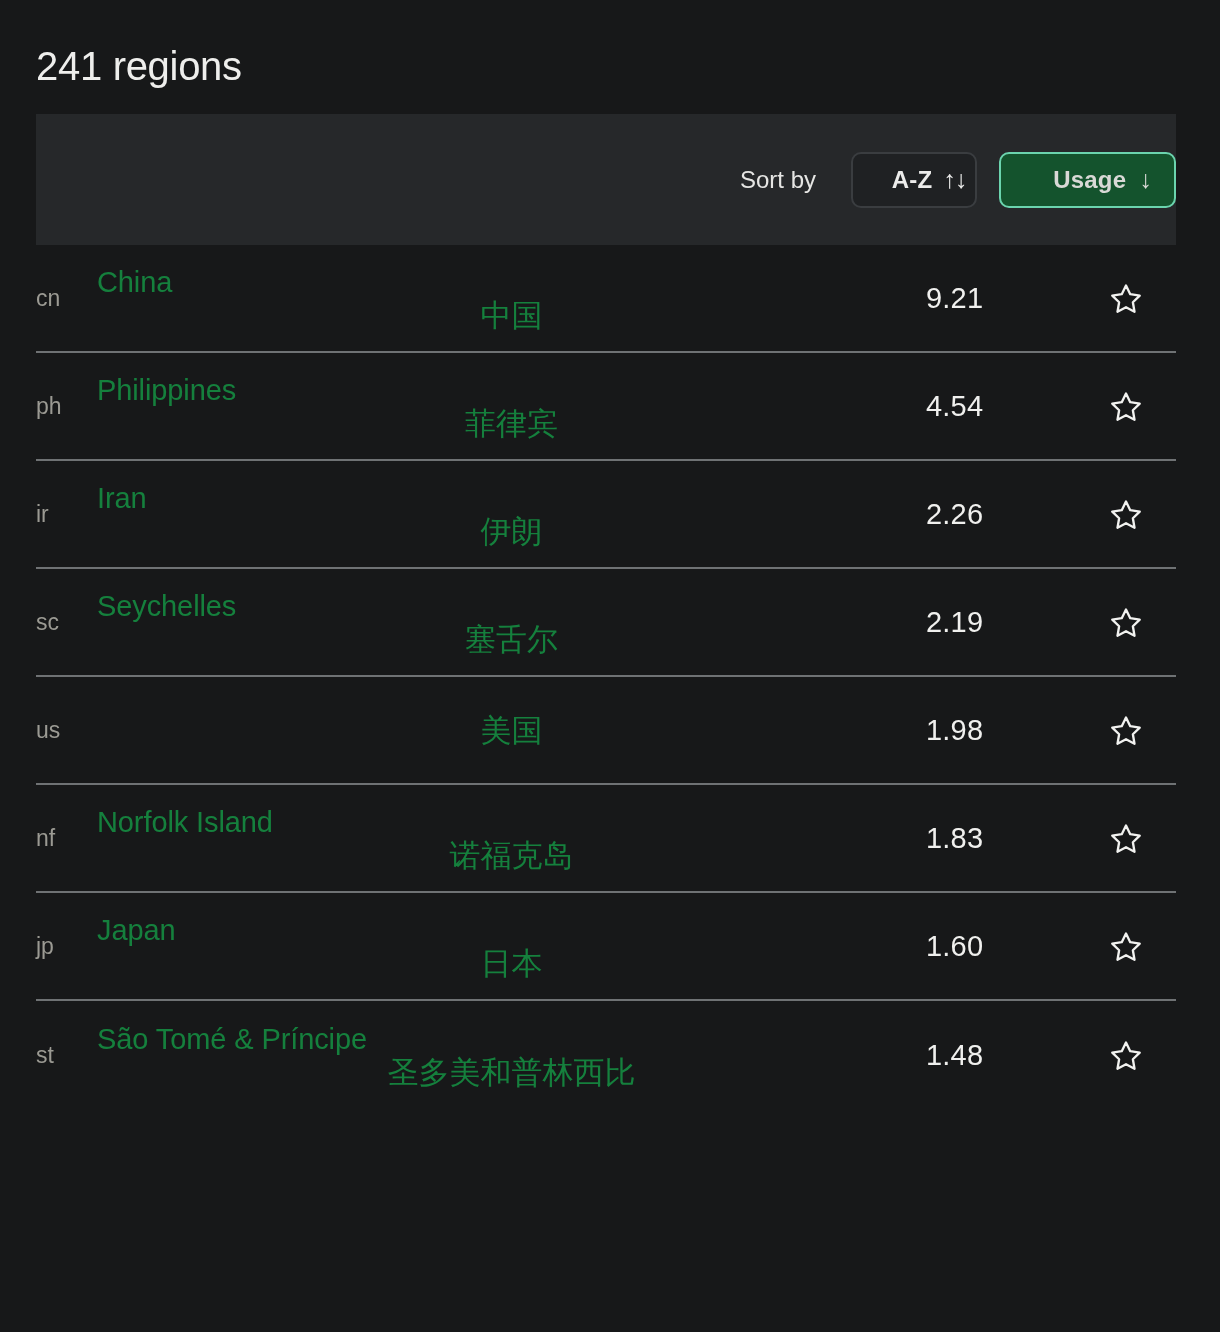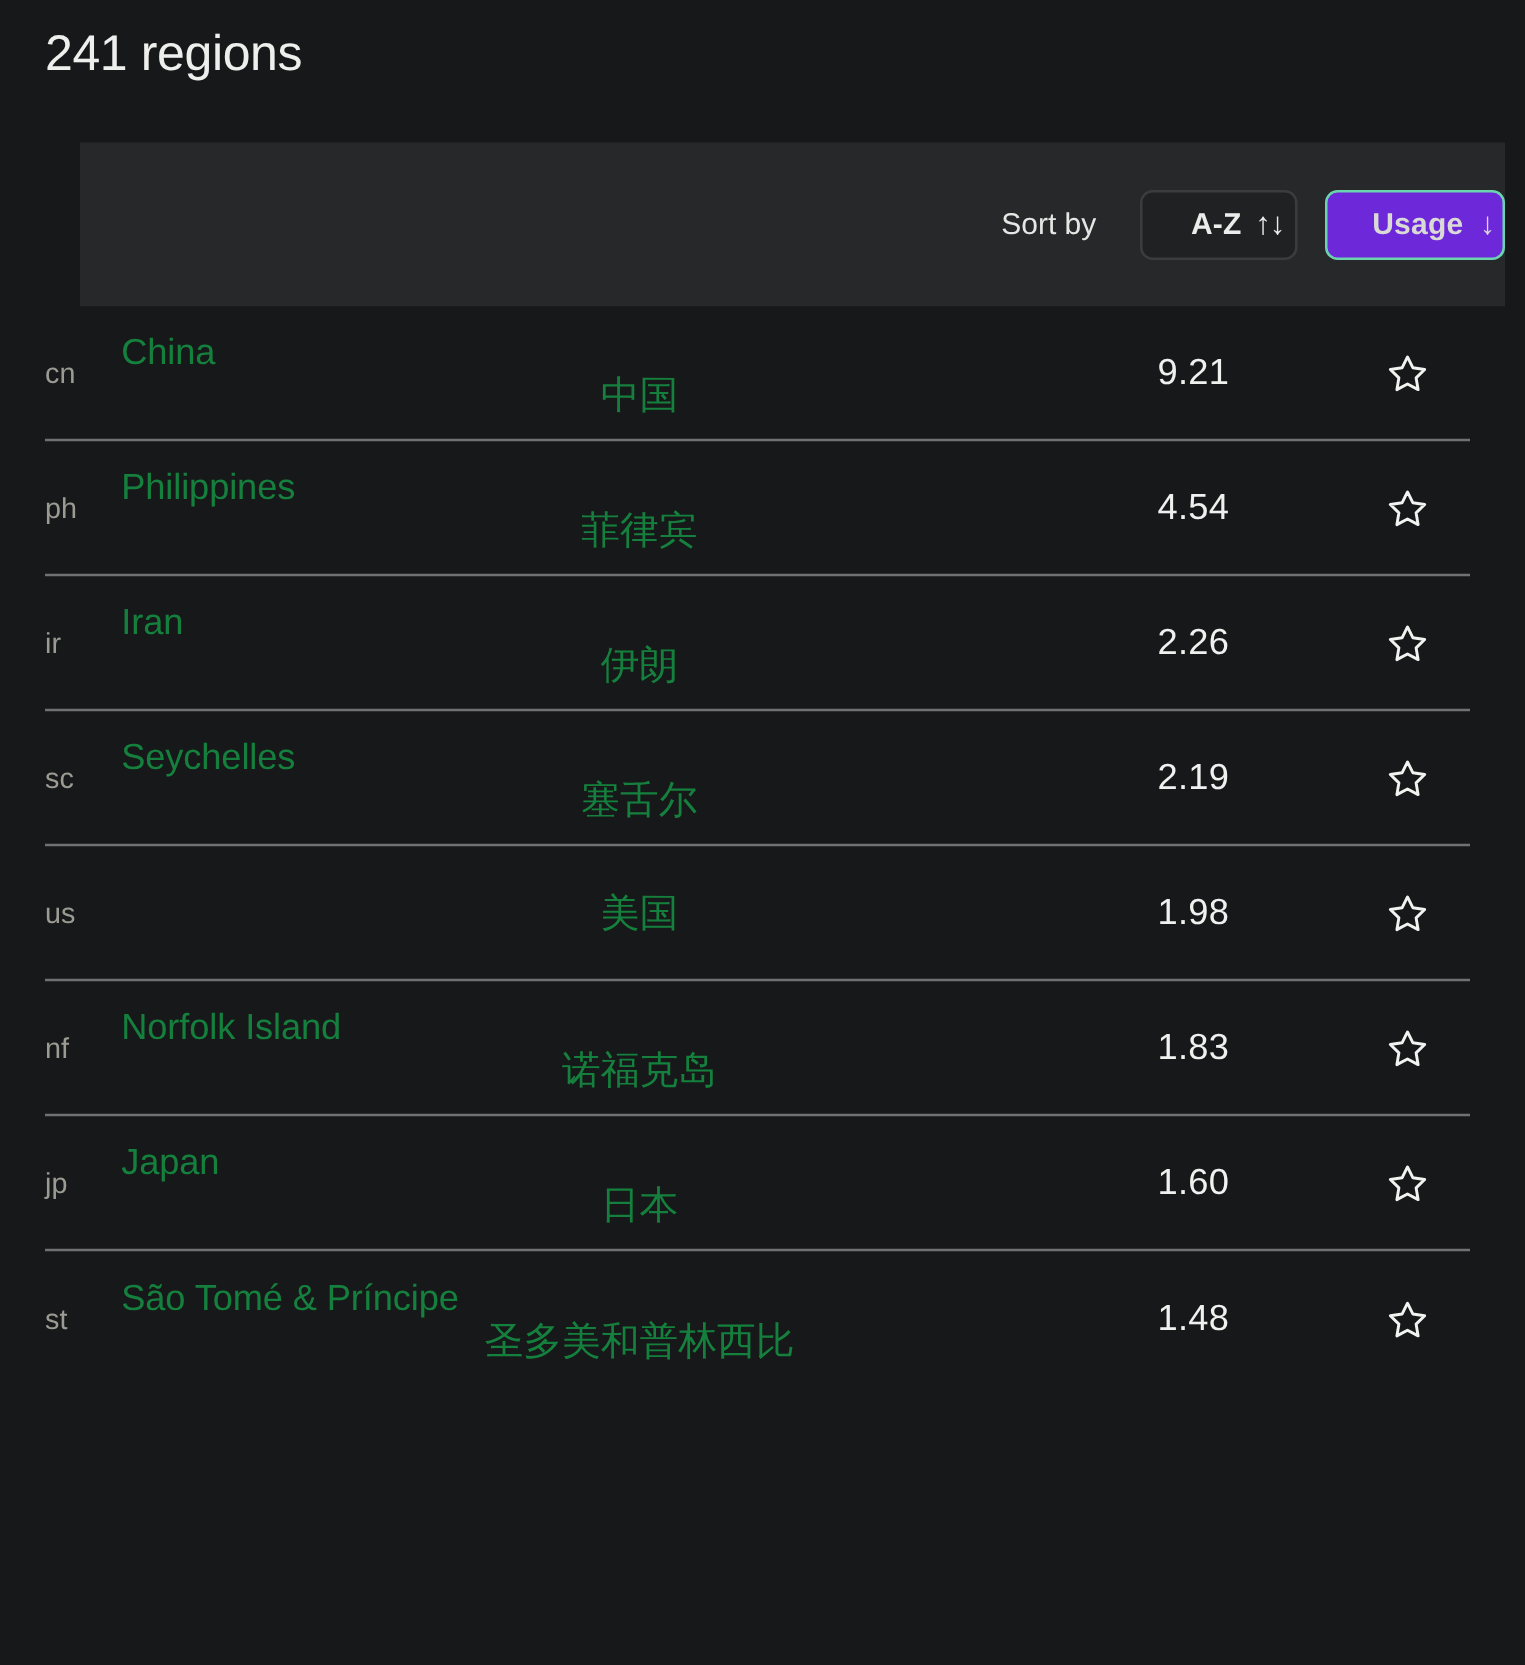--- a/index.html
+++ b/index.html
@@ -21,21 +21,21 @@
     width: 1220px;
     height: 1332px;
     background: #171819;
     box-sizing: border-box;
   }
 
   
   .page-title {
     position: absolute;
     left: 36px;
-    top: 17px;
+    top: 40px;
     font-size: 40px;
     line-height: 52px;
     font-weight: 400;
     letter-spacing: -0.3px;
     color: #eeeeec;
     white-space: nowrap;
   }
 
   
   .toolbar {
@@ -43,21 +43,20 @@
     left: 36px;
     top: 114px;
     width: 1140px;
     height: 131px;
     background: #26282a;
     display: flex;
     align-items: center;
     justify-content: flex-end;
     box-sizing: border-box;
     padding-right: 0px;
-    margin-left: 28px;
   }
   .sort-label {
     font-size: 24px;
     line-height: 28px;
     color: #e6e6e4;
     margin-right: 35px;
     white-space: nowrap;
   }
   .sort-btn {
     border-radius: 10px;
@@ -75,23 +74,23 @@
   }
   .sort-btn.az {
     width: 126px;
     height: 56px;
     background: #1f2123;
     border: 2px solid #3a3d40;
     color: #ececeb;
     margin-right: 22px;
   }
   .sort-btn.usage {
-    width: 144px;
+    width: 177px;
     height: 56px;
-    background: #6d28d9;
+    background: #14532d;
     border: 2px solid #6bd4ae;
     color: #d9d9d6;
   }
   .sort-btn .arrows {
     margin-left: 11px;
     font-weight: 400;
     font-size: 25px;
     letter-spacing: -1px;
   }
   .sort-btn.usage .arrows {

